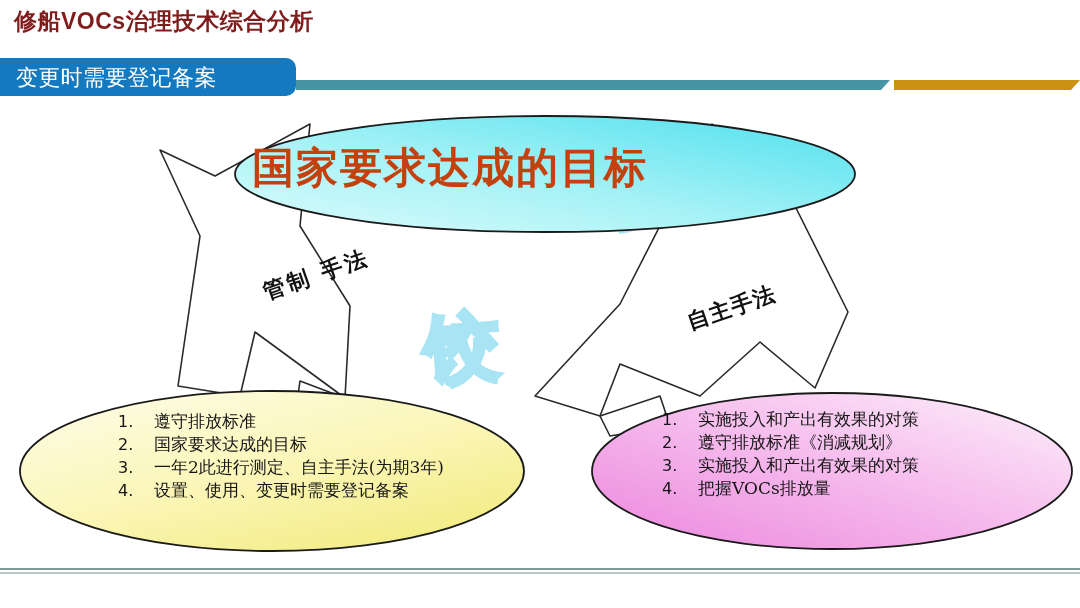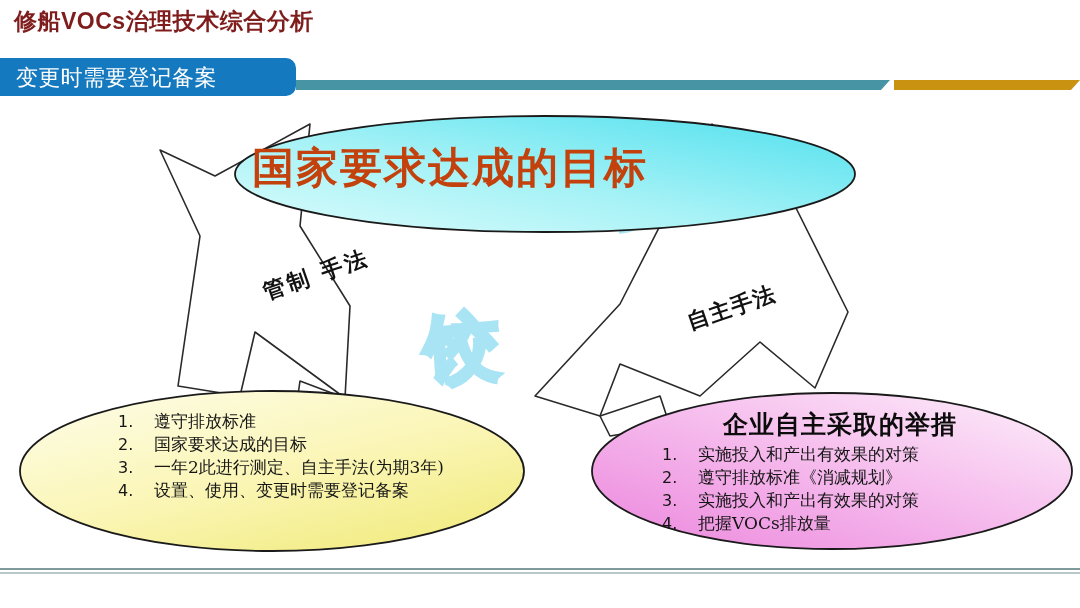--- a/index.html
+++ b/index.html
@@ -279,21 +279,20 @@
         <span class="li-text">一年2此进行测定、自主手法(为期3年)</span>
       </li>
       <li>
         <span class="li-num">4.</span>
         <span class="li-text">设置、使用、变更时需要登记备案</span>
       </li>
     </ul>
   </div>
 
   <div class="card" id="card-right">
-    <div class="card-title">企业自主采取的举措</div>
     <ul class="card-list">
       <li>
         <span class="li-num">1.</span>
         <span class="li-text">实施投入和产出有效果的对策</span>
       </li>
       <li>
         <span class="li-num">2.</span>
         <span class="li-text">遵守排放标准《消减规划》</span>
       </li>
       <li>

